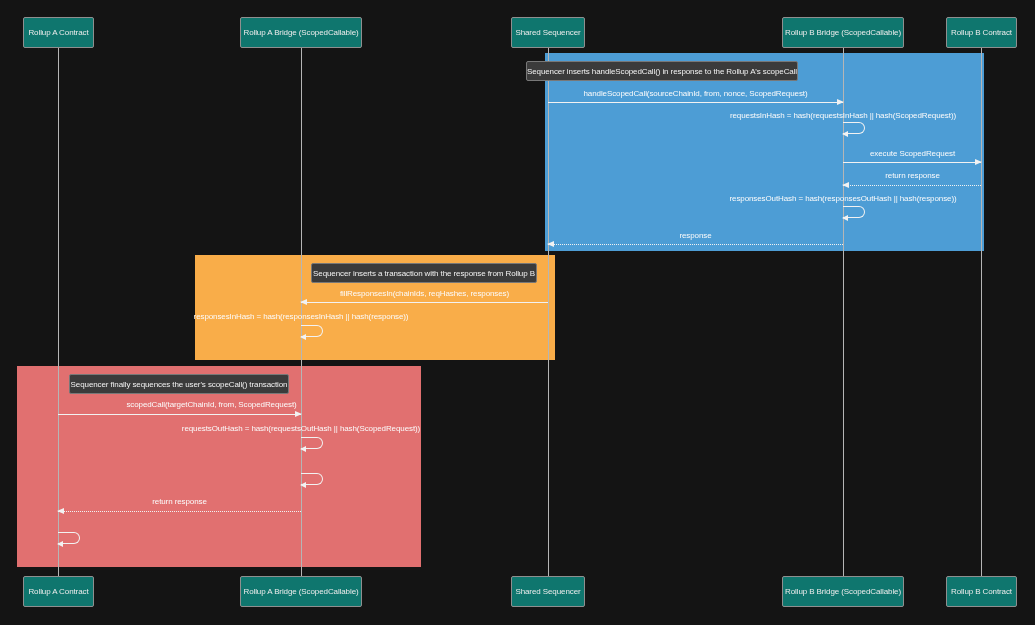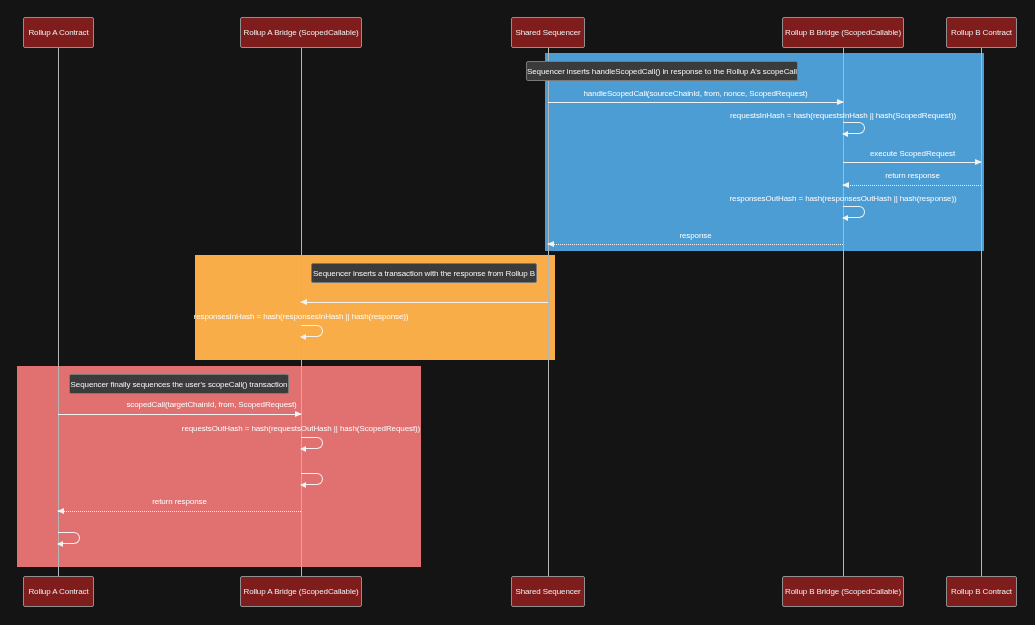--- a/index.html
+++ b/index.html
@@ -1,21 +1,21 @@
 <!DOCTYPE html>
 <html><head>
 <meta charset="utf-8">
 <style>
   html,body{margin:0;padding:0;background:#141414;}
   .canvas{
     position:relative;width:1035px;height:625px;background:#141414;overflow:hidden;
     font-family:"Liberation Sans","DejaVu Sans",sans-serif;
   }
   .participant{
-    position:absolute;height:31px;background:#7f1d1d;border:1px solid #8f8f8f;border-radius:2px;
+    position:absolute;height:31px;background:#0f766e;border:1px solid #8f8f8f;border-radius:2px;
     display:flex;align-items:center;justify-content:center;color:#ececec;font-size:8px;
     white-space:nowrap;z-index:6;box-sizing:border-box;letter-spacing:-0.1px;
   }
   .lifeline{position:absolute;width:1px;top:48px;height:528px;background:#b5b5b5;z-index:2;}
   .region{position:absolute;z-index:1;}
   .region.blue{background:#4d9dd5;}
   .region.orange{background:#f9ad49;}
   .region.red{background:#e17070;}
   .note{
     position:absolute;height:20px;background:#3b3b3b;border:1px solid #787878;border-radius:2px;
@@ -87,20 +87,21 @@
   <div class="arrow dotted to-left" style="left:843px;top:185px;width:138px;"></div>
 
   <div class="msg-label" style="left:703px;top:193px;width:280px;">responsesOutHash = hash(responsesOutHash || hash(response))</div>
   <div class="selfloop" style="left:843px;top:206px;"></div>
 
   <div class="msg-label" style="left:548px;top:230px;width:295px;">response</div>
   <div class="arrow dotted to-left" style="left:548px;top:244px;width:295px;"></div>
 
   <div class="note" style="left:311px;top:263px;width:226px;">Sequencer inserts a transaction with the response from Rollup B</div>
 
+  <div class="msg-label" style="left:301px;top:288px;width:247px;">fillResponsesIn(chainIds, reqHashes, responses)</div>
   <div class="arrow to-left" style="left:301px;top:302px;width:247px;"></div>
 
   <div class="msg-label" style="left:161px;top:311px;width:280px;text-align:center;">responsesInHash = hash(responsesInHash || hash(response))</div>
   <div class="selfloop" style="left:301px;top:325px;"></div>
 
   <div class="note" style="left:69px;top:374px;width:220px;">Sequencer finally sequences the user's scopeCall() transaction</div>
 
   <div class="msg-label" style="left:58px;top:399px;width:243px;margin-left:32px;">scopedCall(targetChainId, from, ScopedRequest)</div>
   <div class="arrow to-right" style="left:58px;top:414px;width:243px;"></div>
 

